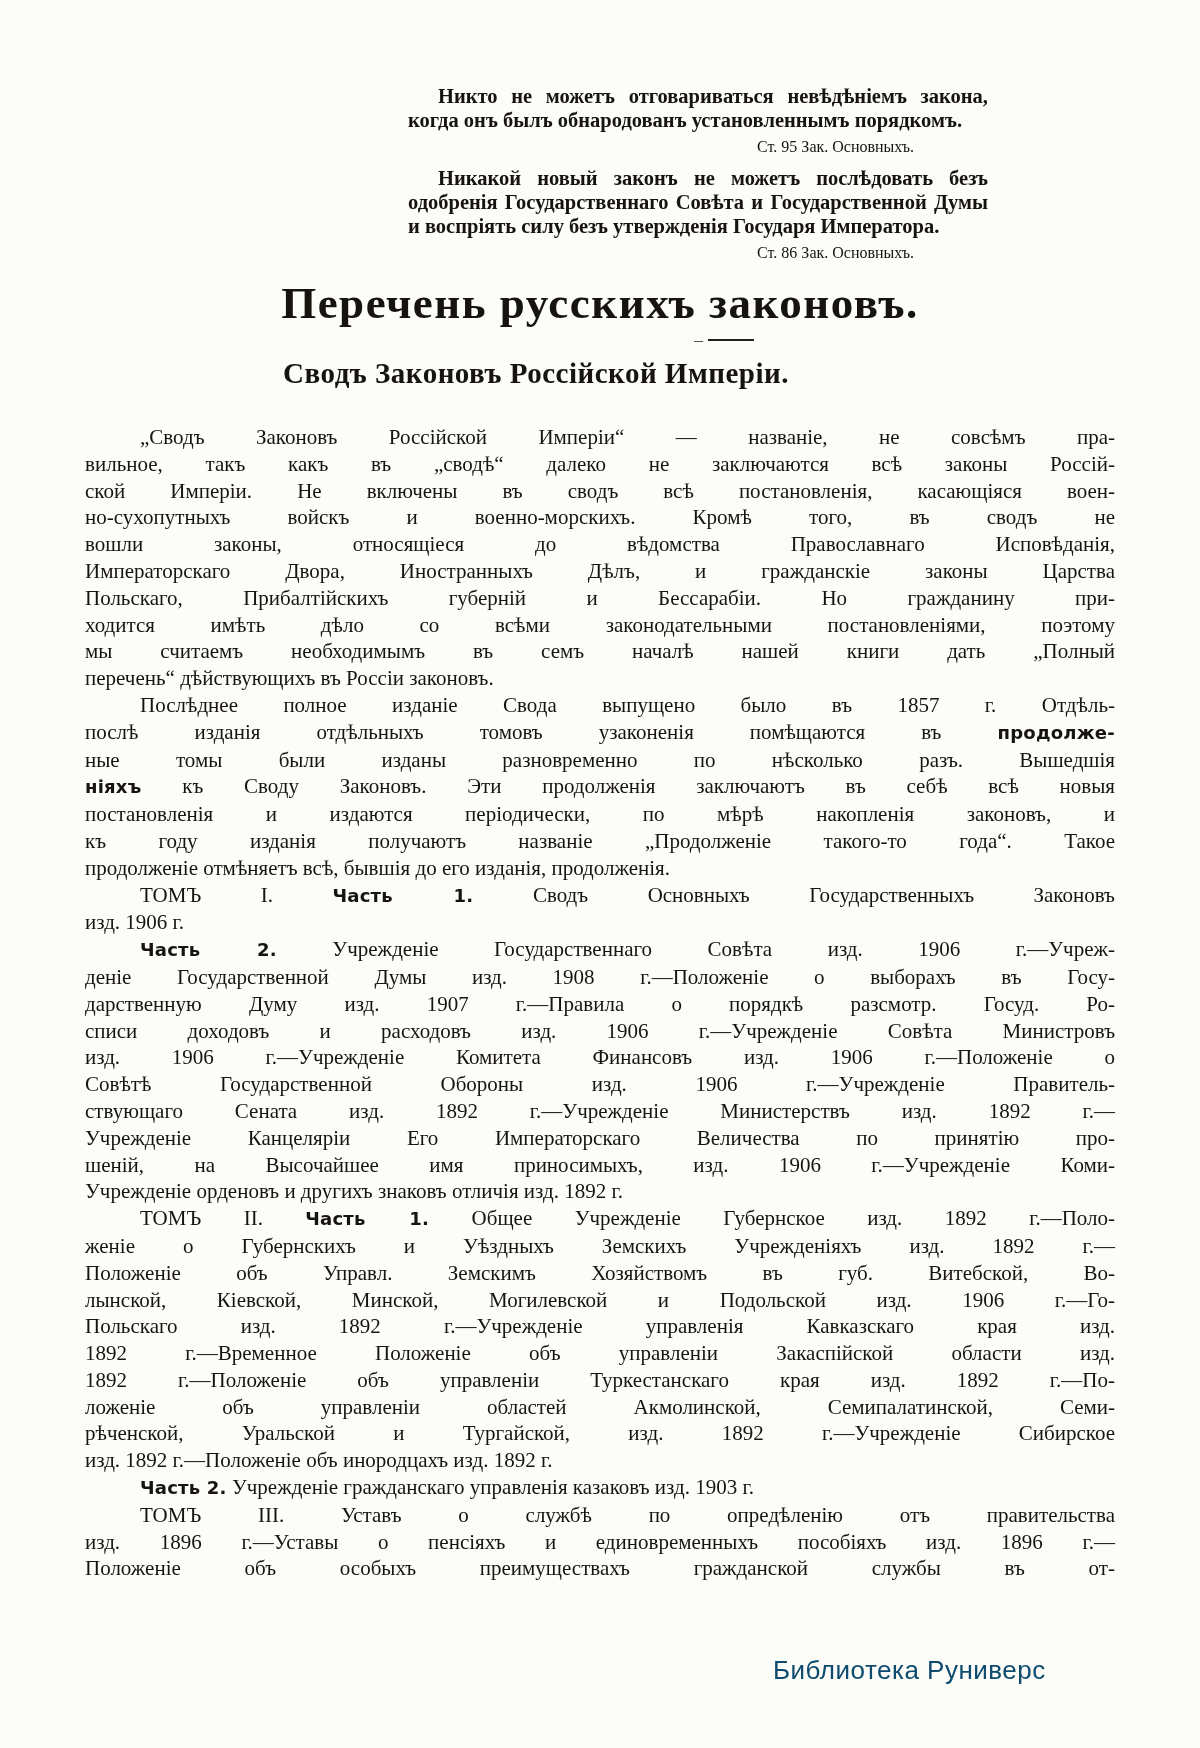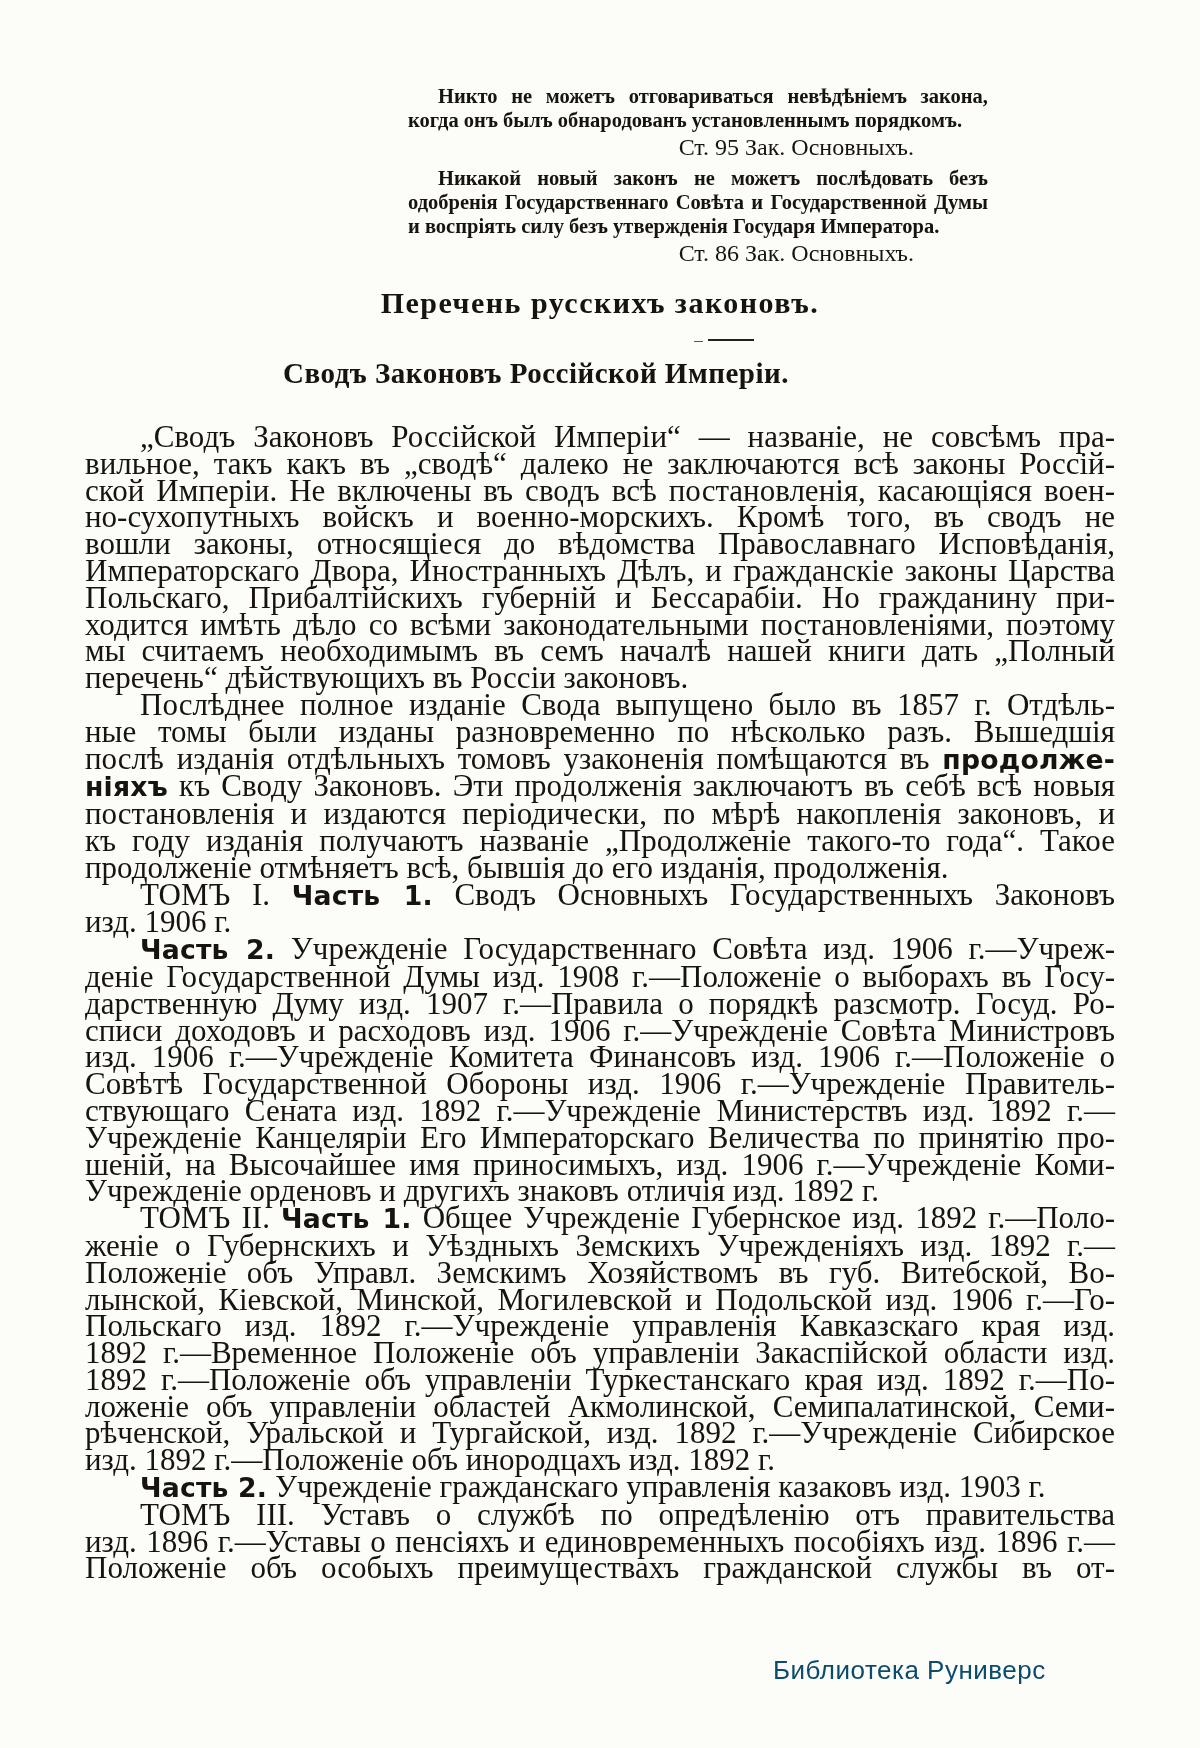--- a/index.html
+++ b/index.html
@@ -23,29 +23,29 @@
     line-height: 24px;
   }
   .ep-quote { margin-bottom: 2px; }
   .ep-line { text-align: justify; text-align-last: justify; }
   .ep-line.first { text-indent: 30px; }
   .ep-line.lastline { text-align-last: left; font-family: Liberation Serif, serif; }
   .ep-attrib {
     text-align: right;
     padding-right: 74px;
     font-weight: normal;
-    font-size: 24px;
+    font-size: 16px;
     margin: 3px 0 7px;
   }
 
   
   .title {
     margin-top: 12px;
     text-align: center;
-    font-size: 30px;
+    font-size: 45px;
     line-height: 52px;
     font-weight: bold;
     letter-spacing: 1.5px;
   }
   .ornament { position: relative; height: 5px; margin: 9px 0 0 694px; width: 60px; }
   .ornament::before {
     content: ""; position: absolute; left: 0; top: 3px;
     width: 9px; height: 1px; background: #5a564f;
   }
   .ornament::after {
@@ -61,21 +61,21 @@
     left: -64px;
     font-size: 29px;
     line-height: 34px;
     font-weight: bold;
     letter-spacing: 0.5px;
   }
 
   
   .body-text {
     margin: 34px 85px 16px 85px;
-    font-size: 31px;
+    font-size: 21px;
     line-height: 26.8px;
   }
   .line { text-align: justify; text-align-last: justify; }
   .line.indent { text-indent: 55px; }
   .line.last { text-align-last: left; }
   .bold-term {
     font-weight: bold;
     font-family: "DejaVu Sans", sans-serif;
     font-size: 0.86em;
     letter-spacing: 0.2px;
@@ -125,22 +125,22 @@
         <div class="line"><span>но-сухопутныхъ войскъ и военно-морскихъ. Кромѣ того, въ сводъ не</span></div>
         <div class="line"><span>вошли законы, относящіеся до вѣдомства Православнаго Исповѣданія,</span></div>
         <div class="line"><span>Императорскаго Двора, Иностранныхъ Дѣлъ, и гражданскіе законы Царства</span></div>
         <div class="line"><span>Польскаго, Прибалтійскихъ губерній и Бессарабіи. Но гражданину при-</span></div>
         <div class="line"><span>ходится имѣть дѣло со всѣми законодательными постановленіями, поэтому</span></div>
         <div class="line"><span>мы считаемъ необходимымъ въ семъ началѣ нашей книги дать „Полный</span></div>
         <div class="line last"><span>перечень“ дѣйствующихъ въ Россіи законовъ.</span></div>
       </div>
       <div class="paragraph">
         <div class="line indent"><span>Послѣднее полное изданіе Свода выпущено было въ 1857 г. Отдѣль-</span></div>
+        <div class="line"><span>послѣ изданія отдѣльныхъ томовъ узаконенія помѣщаются въ </span><span class="bold-term">продолже-</span></div>
         <div class="line"><span>ные томы были изданы разновременно по нѣсколько разъ. Вышедшія</span></div>
-        <div class="line"><span>послѣ изданія отдѣльныхъ томовъ узаконенія помѣщаются въ </span><span class="bold-term">продолже-</span></div>
         <div class="line"><span class="bold-term">ніяхъ</span><span> къ Своду Законовъ. Эти продолженія заключаютъ въ себѣ всѣ новыя</span></div>
         <div class="line"><span>постановленія и издаются періодически, по мѣрѣ накопленія законовъ, и</span></div>
         <div class="line"><span>къ году изданія получаютъ названіе „Продолженіе такого-то года“. Такое</span></div>
         <div class="line last"><span>продолженіе отмѣняетъ всѣ, бывшія до его изданія, продолженія.</span></div>
       </div>
       <div class="paragraph">
         <div class="line indent"><span>ТОМЪ I. </span><span class="bold-term">Часть 1.</span><span> Сводъ Основныхъ Государственныхъ Законовъ</span></div>
         <div class="line last"><span>изд. 1906 г.</span></div>
       </div>
       <div class="paragraph">

